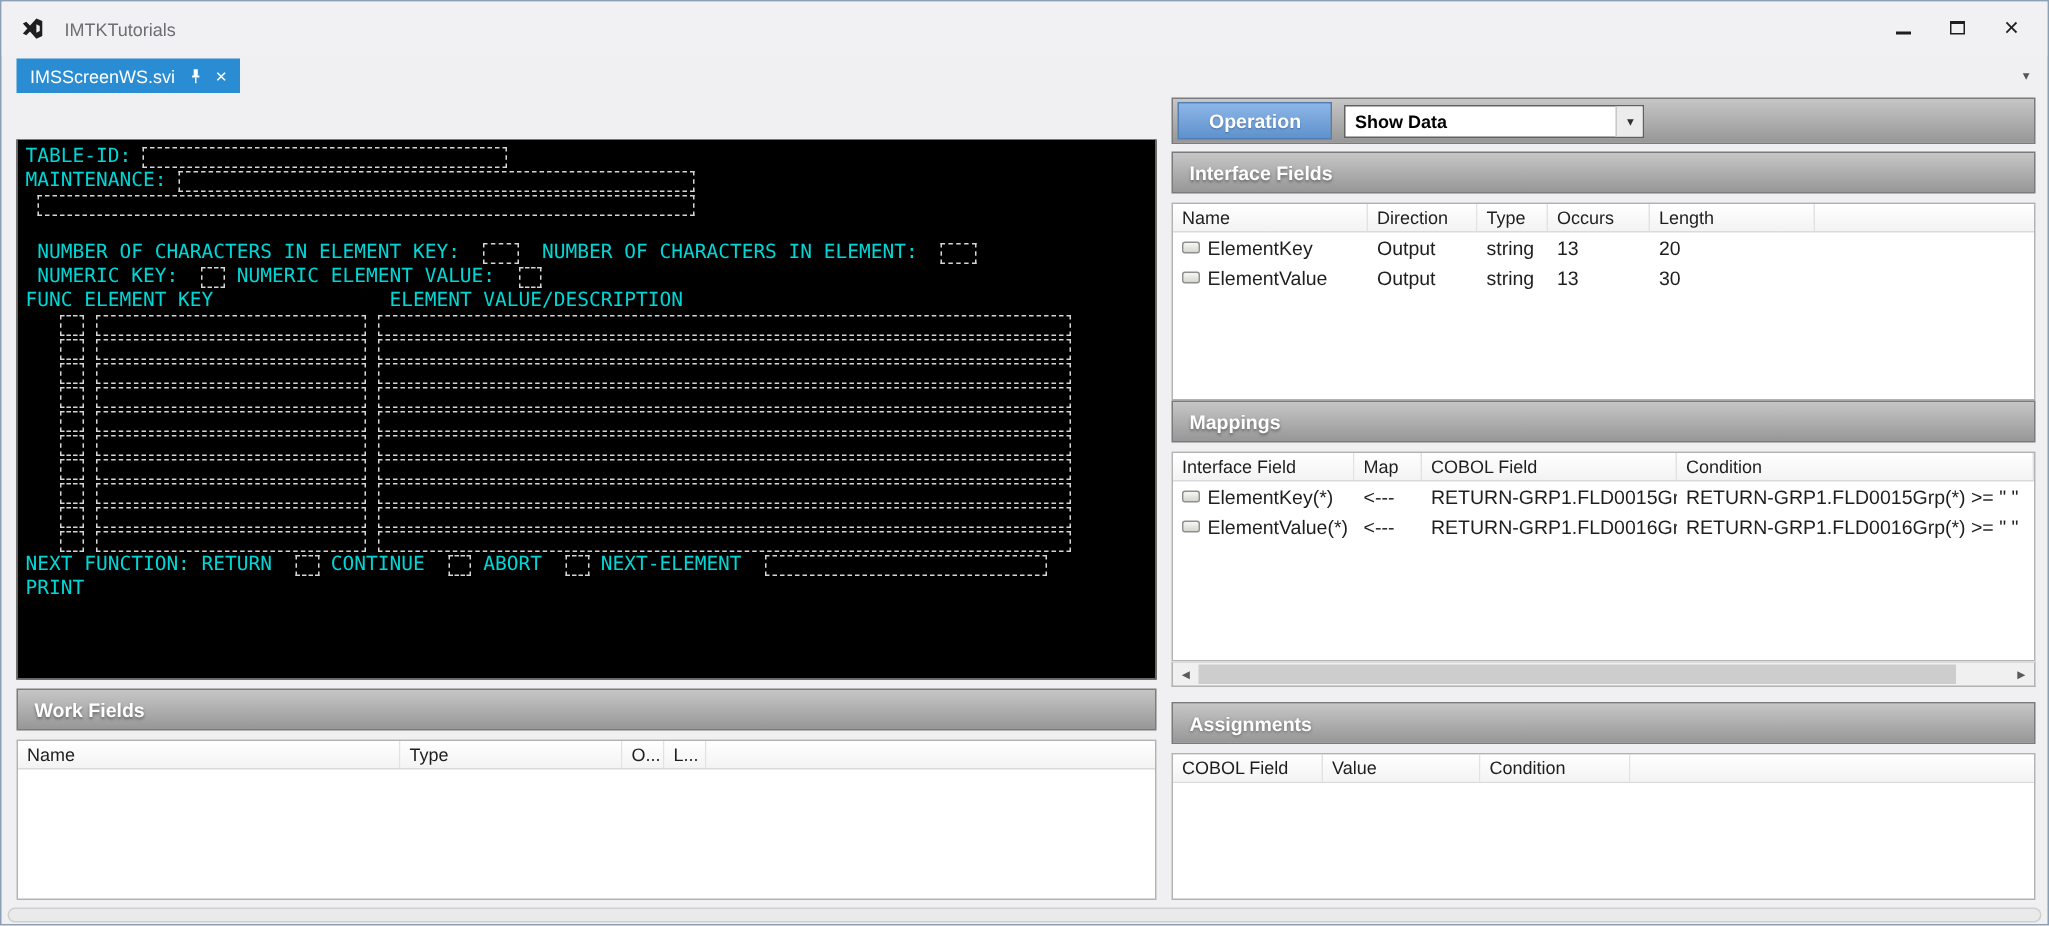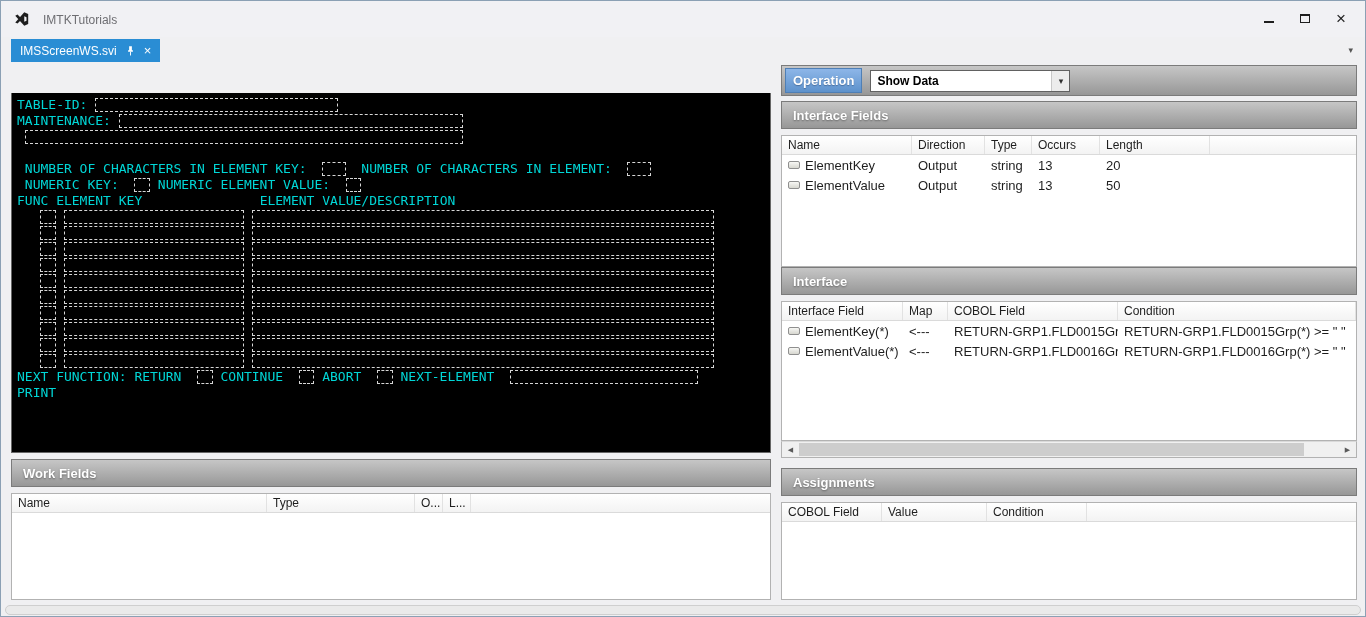--- a/index.html
+++ b/index.html
@@ -41,21 +41,21 @@
   .t-cyan { color:var(--cyan,#00d6d6); }
   .t-gray { color:#9f9f9f; }
   .t-field { display:inline-block; height:14px; border:1px dashed #d6d6d6; vertical-align:text-bottom; }
   
   .workfields-panel { left:10px; top:458px; width:760px; height:141px; }
   
   .opbar { position:absolute; left:780px; top:64px; width:576px; height:31px;
     background:linear-gradient(#c6c6c6,#979797); border:1px solid #7b7b7b;
     display:flex; align-items:center; padding:0 3px; gap:8px; }
   .opchip { background:linear-gradient(#8db6e8,#5e92cc); border:1px solid #4f7fb5; color:#fff;
-    font-weight:bold; font-size:13px; padding:4px 7px; text-shadow:0 1px 1px rgba(40,70,110,0.5); }
+    font-weight:bold; font-size:13px; padding:4px 20px; text-shadow:0 1px 1px rgba(40,70,110,0.5); }
   .combo { width:200px; height:22px; background:#fff; border:1px solid #616161; display:flex; align-items:stretch; }
   .combo-text { flex:1; font-weight:bold; font-size:12px; padding:3px 0 0 6px; color:#000; }
   .combo-arrow { width:18px; display:flex; align-items:center; justify-content:center; font-size:9px;
     color:#303030; background:#ececec; border-left:1px solid #c8c8c8; }
   
   .if-panel  { left:780px; top:100px; width:576px; height:166px; }
   .map-panel { left:780px; top:266px; width:576px; height:191px; }
   .map-panel .tablewrap { bottom:17px; }
   .asg-panel { left:780px; top:467px; width:576px; height:132px; }
   
@@ -204,30 +204,30 @@
             <div class="grid-cell" style="width: 73px;">
               <span>Output</span>
             </div>
             <div class="grid-cell" style="width: 47px;">
               <span>string</span>
             </div>
             <div class="grid-cell" style="width: 68px;">
               <span>13</span>
             </div>
             <div class="grid-cell" style="width: 110px;">
-              <span>50</span>
+              <span>30</span>
             </div>
           </div>
         </div>
       </div>
   </div>
 
   <div class="panel map-panel">
     <div class="panel-header">
-      <span>Interface</span>
+      <span>Mappings</span>
     </div>
     <div class="tablewrap">
         <div class="grid-head">
           <div class="grid-hcell" style="width: 121px;">Interface Field</div>
           <div class="grid-hcell" style="width: 45px;">Map</div>
           <div class="grid-hcell" style="width: 170px;">COBOL Field</div>
           <div class="grid-hcell" style="width: 238px;">Condition</div>
           <div class="grid-hcell filler"></div>
         </div>
         <div class="grid-body">

